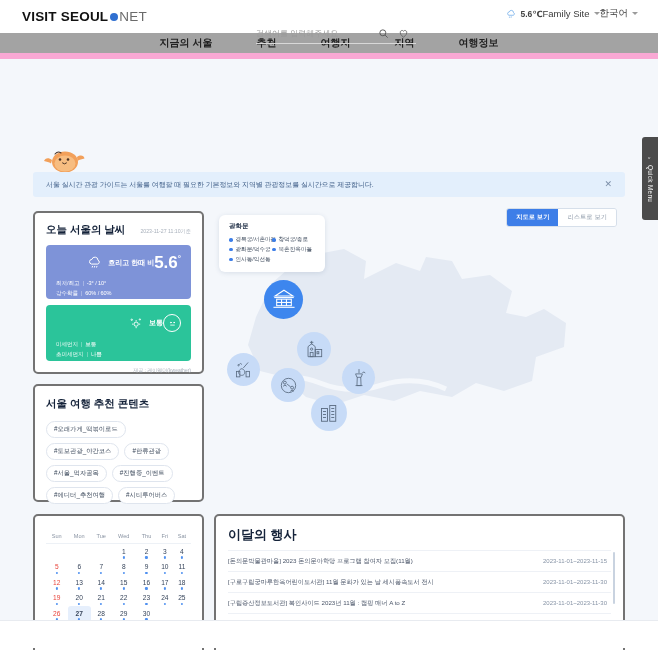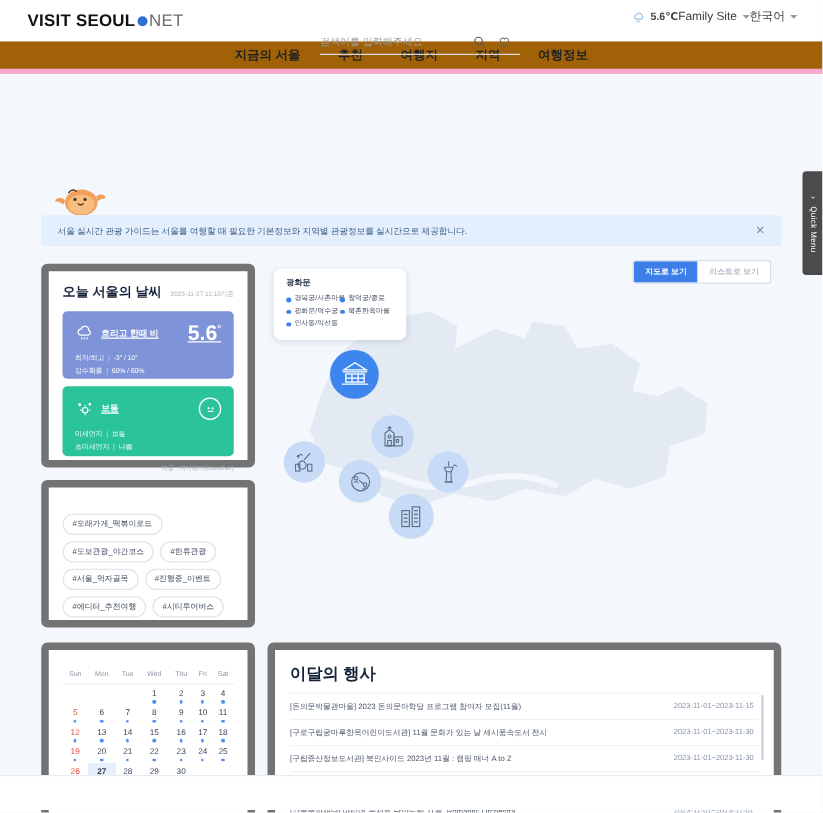--- a/index.html
+++ b/index.html
@@ -58,23 +58,23 @@
   .wx { display: flex; align-items: center; gap: 4px; font-size: 8.5px; font-weight: bold; color: #444; }
   .sel { display: flex; align-items: center; gap: 4px; font-size: 9.5px; color: #3b3b3b; cursor: pointer; }
   .caret {
     width: 0; height: 0; border-left: 3px solid transparent;
     border-right: 3px solid transparent; border-top: 3.5px solid #9b9b9b;
   }
 
   
   .nav {
     height: 26px; display: flex; justify-content: center;
-    align-items: center; gap: 30px;
-    border-bottom: 4px solid #f9a8d4;
-    background: #a16207;
+    align-items: center; gap: 44px;
+    border-bottom: 6px solid #f9a8d4;
+    background: #a3a3a3;
   }
   .nav-item {
     font-size: 10px; font-weight: bold; color: #222; cursor: pointer;
     white-space: nowrap;
   }
 
   
   .page {
     background: #f4f7fb;
     height: 589px;
@@ -92,36 +92,36 @@
     height: 25px; background: #e3effc; border-radius: 3px;
     display: flex; align-items: center; padding: 0 13px;
     justify-content: space-between;
   }
   .notice-text { font-size: 7px; color: #3e5d86; letter-spacing: -.1px; }
   .notice-x { font-size: 9px; color: #7b8ea8; cursor: pointer; line-height: 1; }
 
   
   .card {
     background: #fff; border-radius: 5px;
-    border: 6px solid #737373;
+    border: 2px solid #737373;
     position: absolute;
   }
   .card-title { font-size: 10.5px; font-weight: bold; color: #15233a; }
 
   
   #weather-card { left: 33px; top: 152px; width: 171px; height: 163px; padding: 10px 11px 8px; }
   .wc-head { display: flex; align-items: baseline; justify-content: space-between; }
   .wc-stamp { font-size: 5.2px; color: #a8b0bb; }
   .wbox {
     margin-top: 8px; border-radius: 4px; padding: 9px 10px 8px;
     color: #fff; position: relative;
   }
   .wbox.blue { background: #7e93d8; height: 54px; }
   .wbox.green { background: #2bc49a; height: 56px; margin-top: 6px; }
-  .wb-top { display: flex; align-items: center; justify-content: space-between; text-decoration: underline; }
+  .wb-top { display: flex; align-items: center; justify-content: flex-end; }
   .wb-cond { display: flex; align-items: center; gap: 6px; font-size: 7px; font-weight: bold; }
   .wb-temp { font-size: 17px; font-weight: bold; line-height: 1; }
   .wb-temp sup { font-size: 8px; vertical-align: super; }
   .wb-rows { margin-top: 8px; font-size: 5.6px; line-height: 1.75; letter-spacing: -.1px; }
   .wb-rows .k { opacity: .92; }
   .wb-rows .sep { opacity: .6; margin: 0 3px; }
   .face {
     width: 18px; height: 18px; border-radius: 50%;
     border: 1.3px solid #fff; display: flex; align-items: center;
     justify-content: center; font-size: 8px;
@@ -369,20 +369,21 @@
         <div>
           <span class="k">초미세먼지</span><span class="sep">|</span><span>나쁨</span>
         </div>
       </div>
     </div>
 
     <div class="wc-credit">제공 : 케이웨더(kweather)</div>
   </div>
 
   <div class="card" id="tags-card">
+    <div class="card-title">서울 여행 추천 콘텐츠</div>
     <div class="tag-list">
       <span class="tag">#오래가게_떡볶이로드</span>
       <span class="tag">#도보관광_야간코스</span>
       <span class="tag">#한류관광</span>
       <span class="tag">#서울_먹자골목</span>
       <span class="tag">#진행중_이벤트</span>
       <span class="tag">#에디터_추천여행</span>
       <span class="tag">#시티투어버스</span>
     </div>
   </div>

